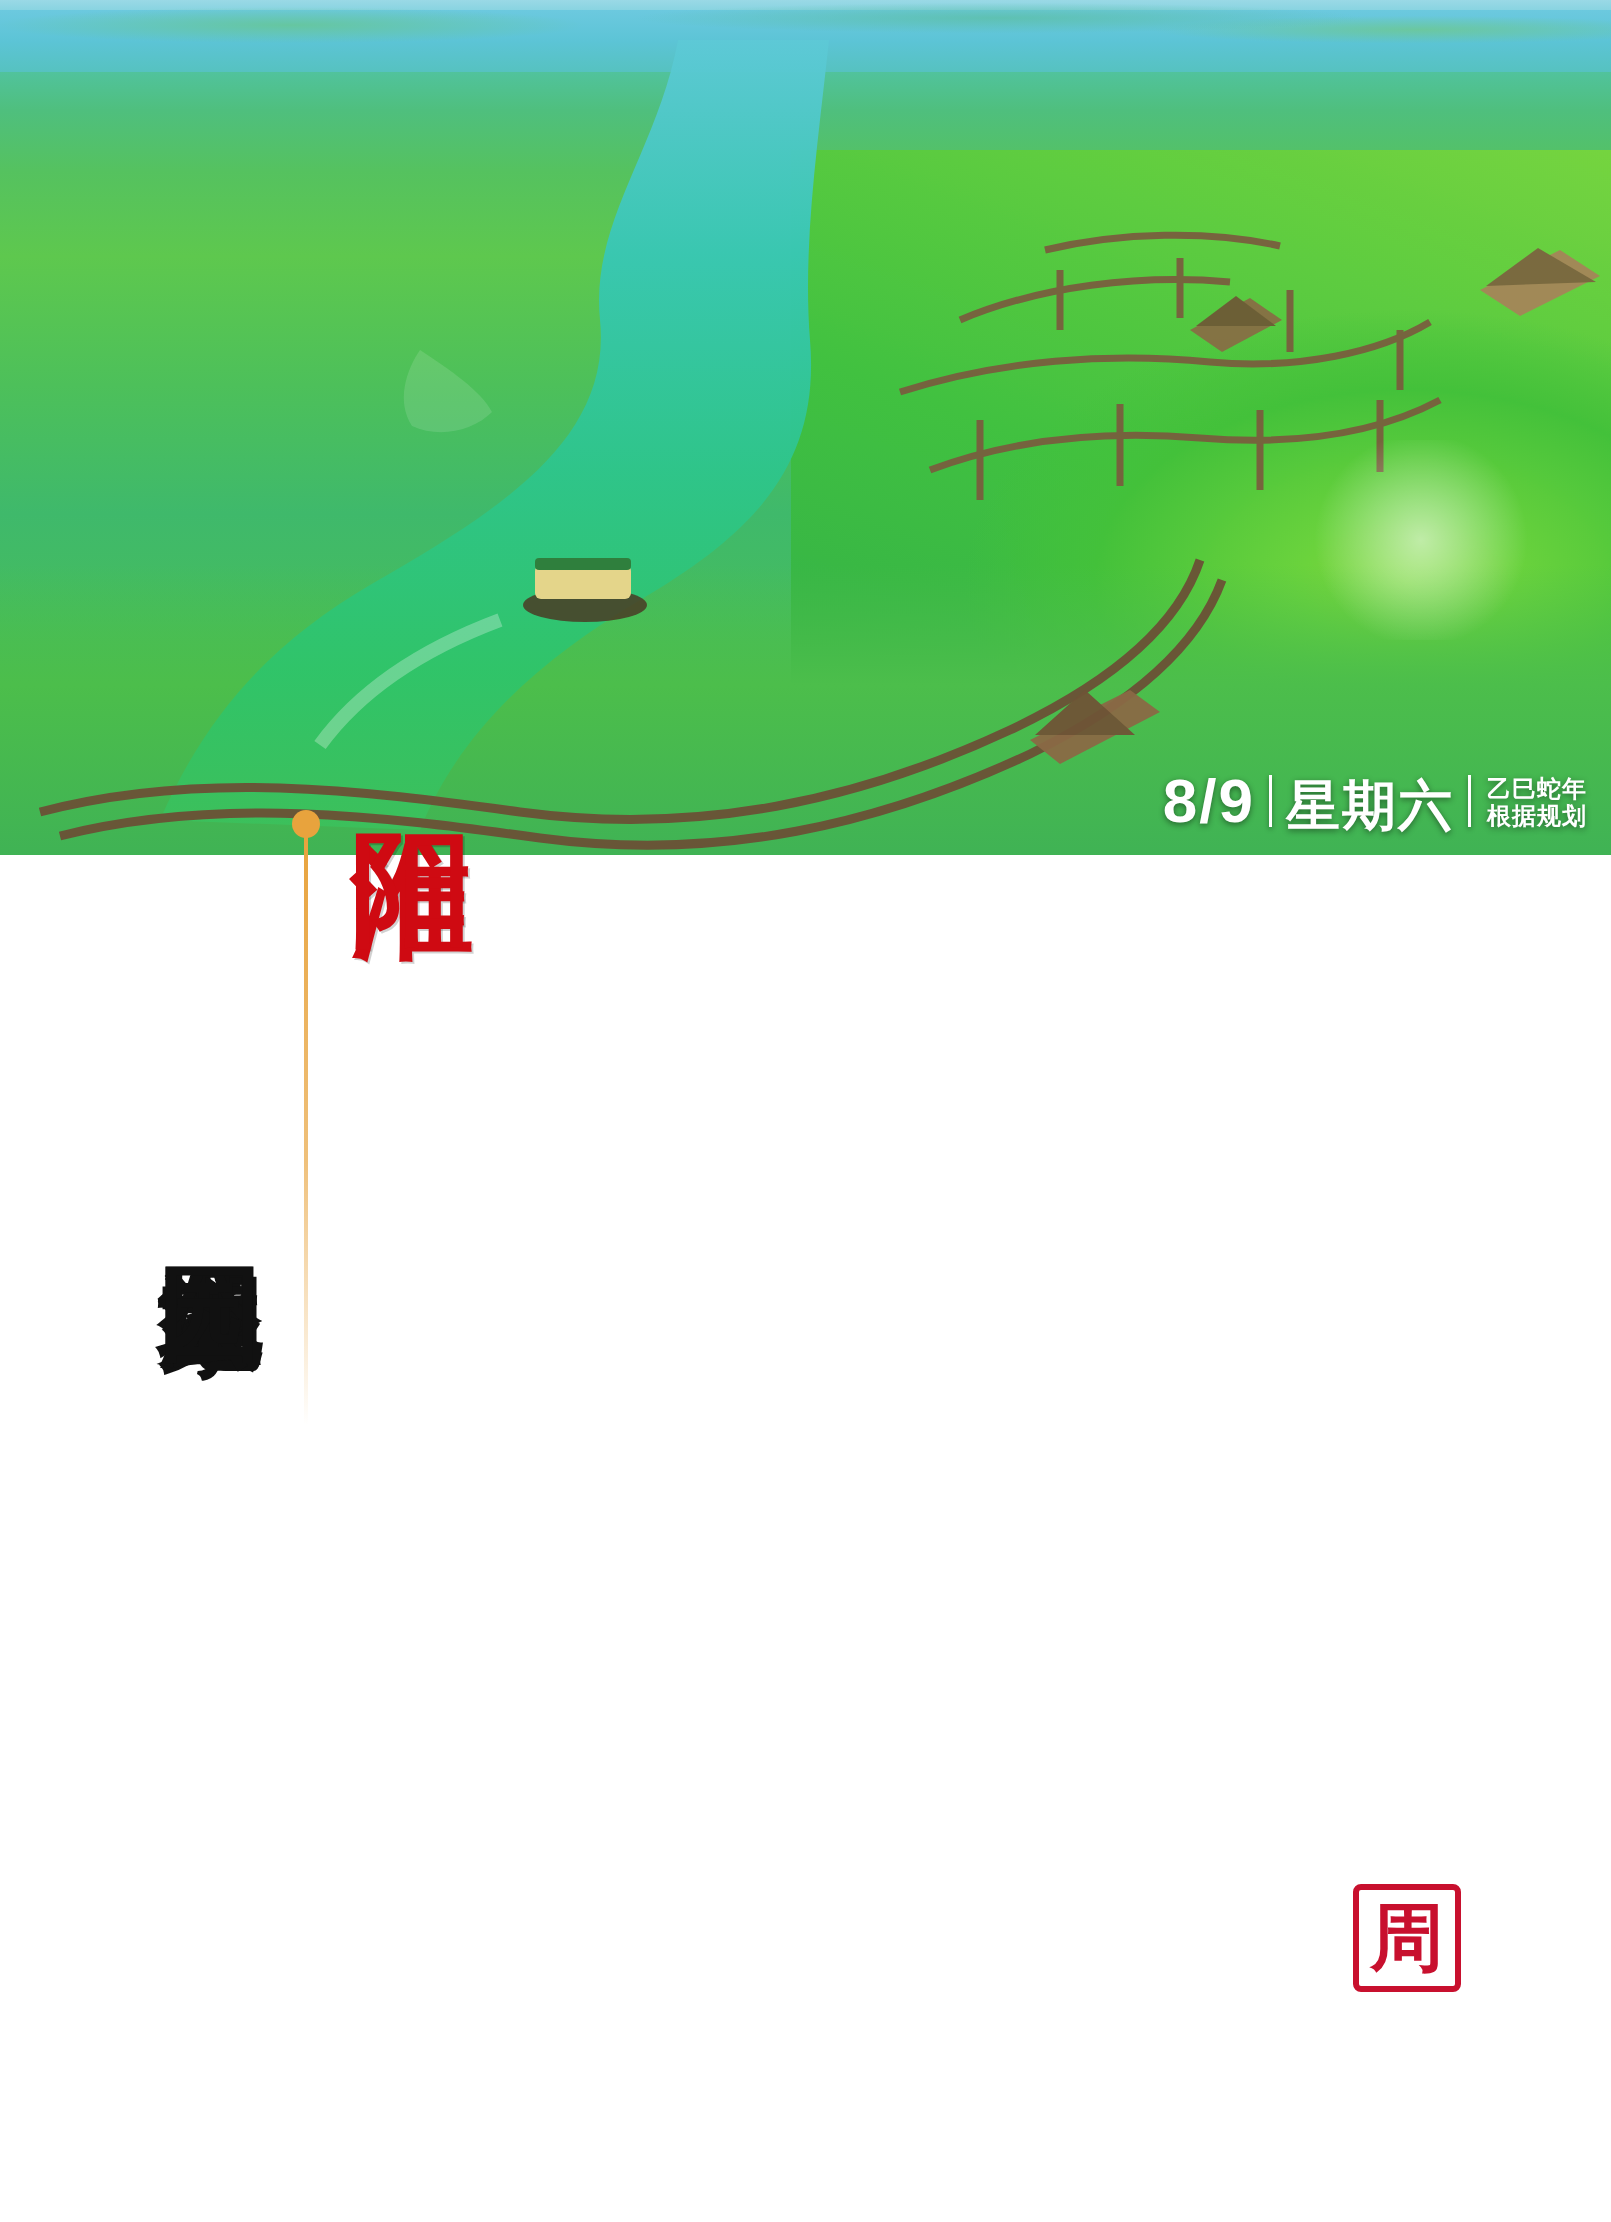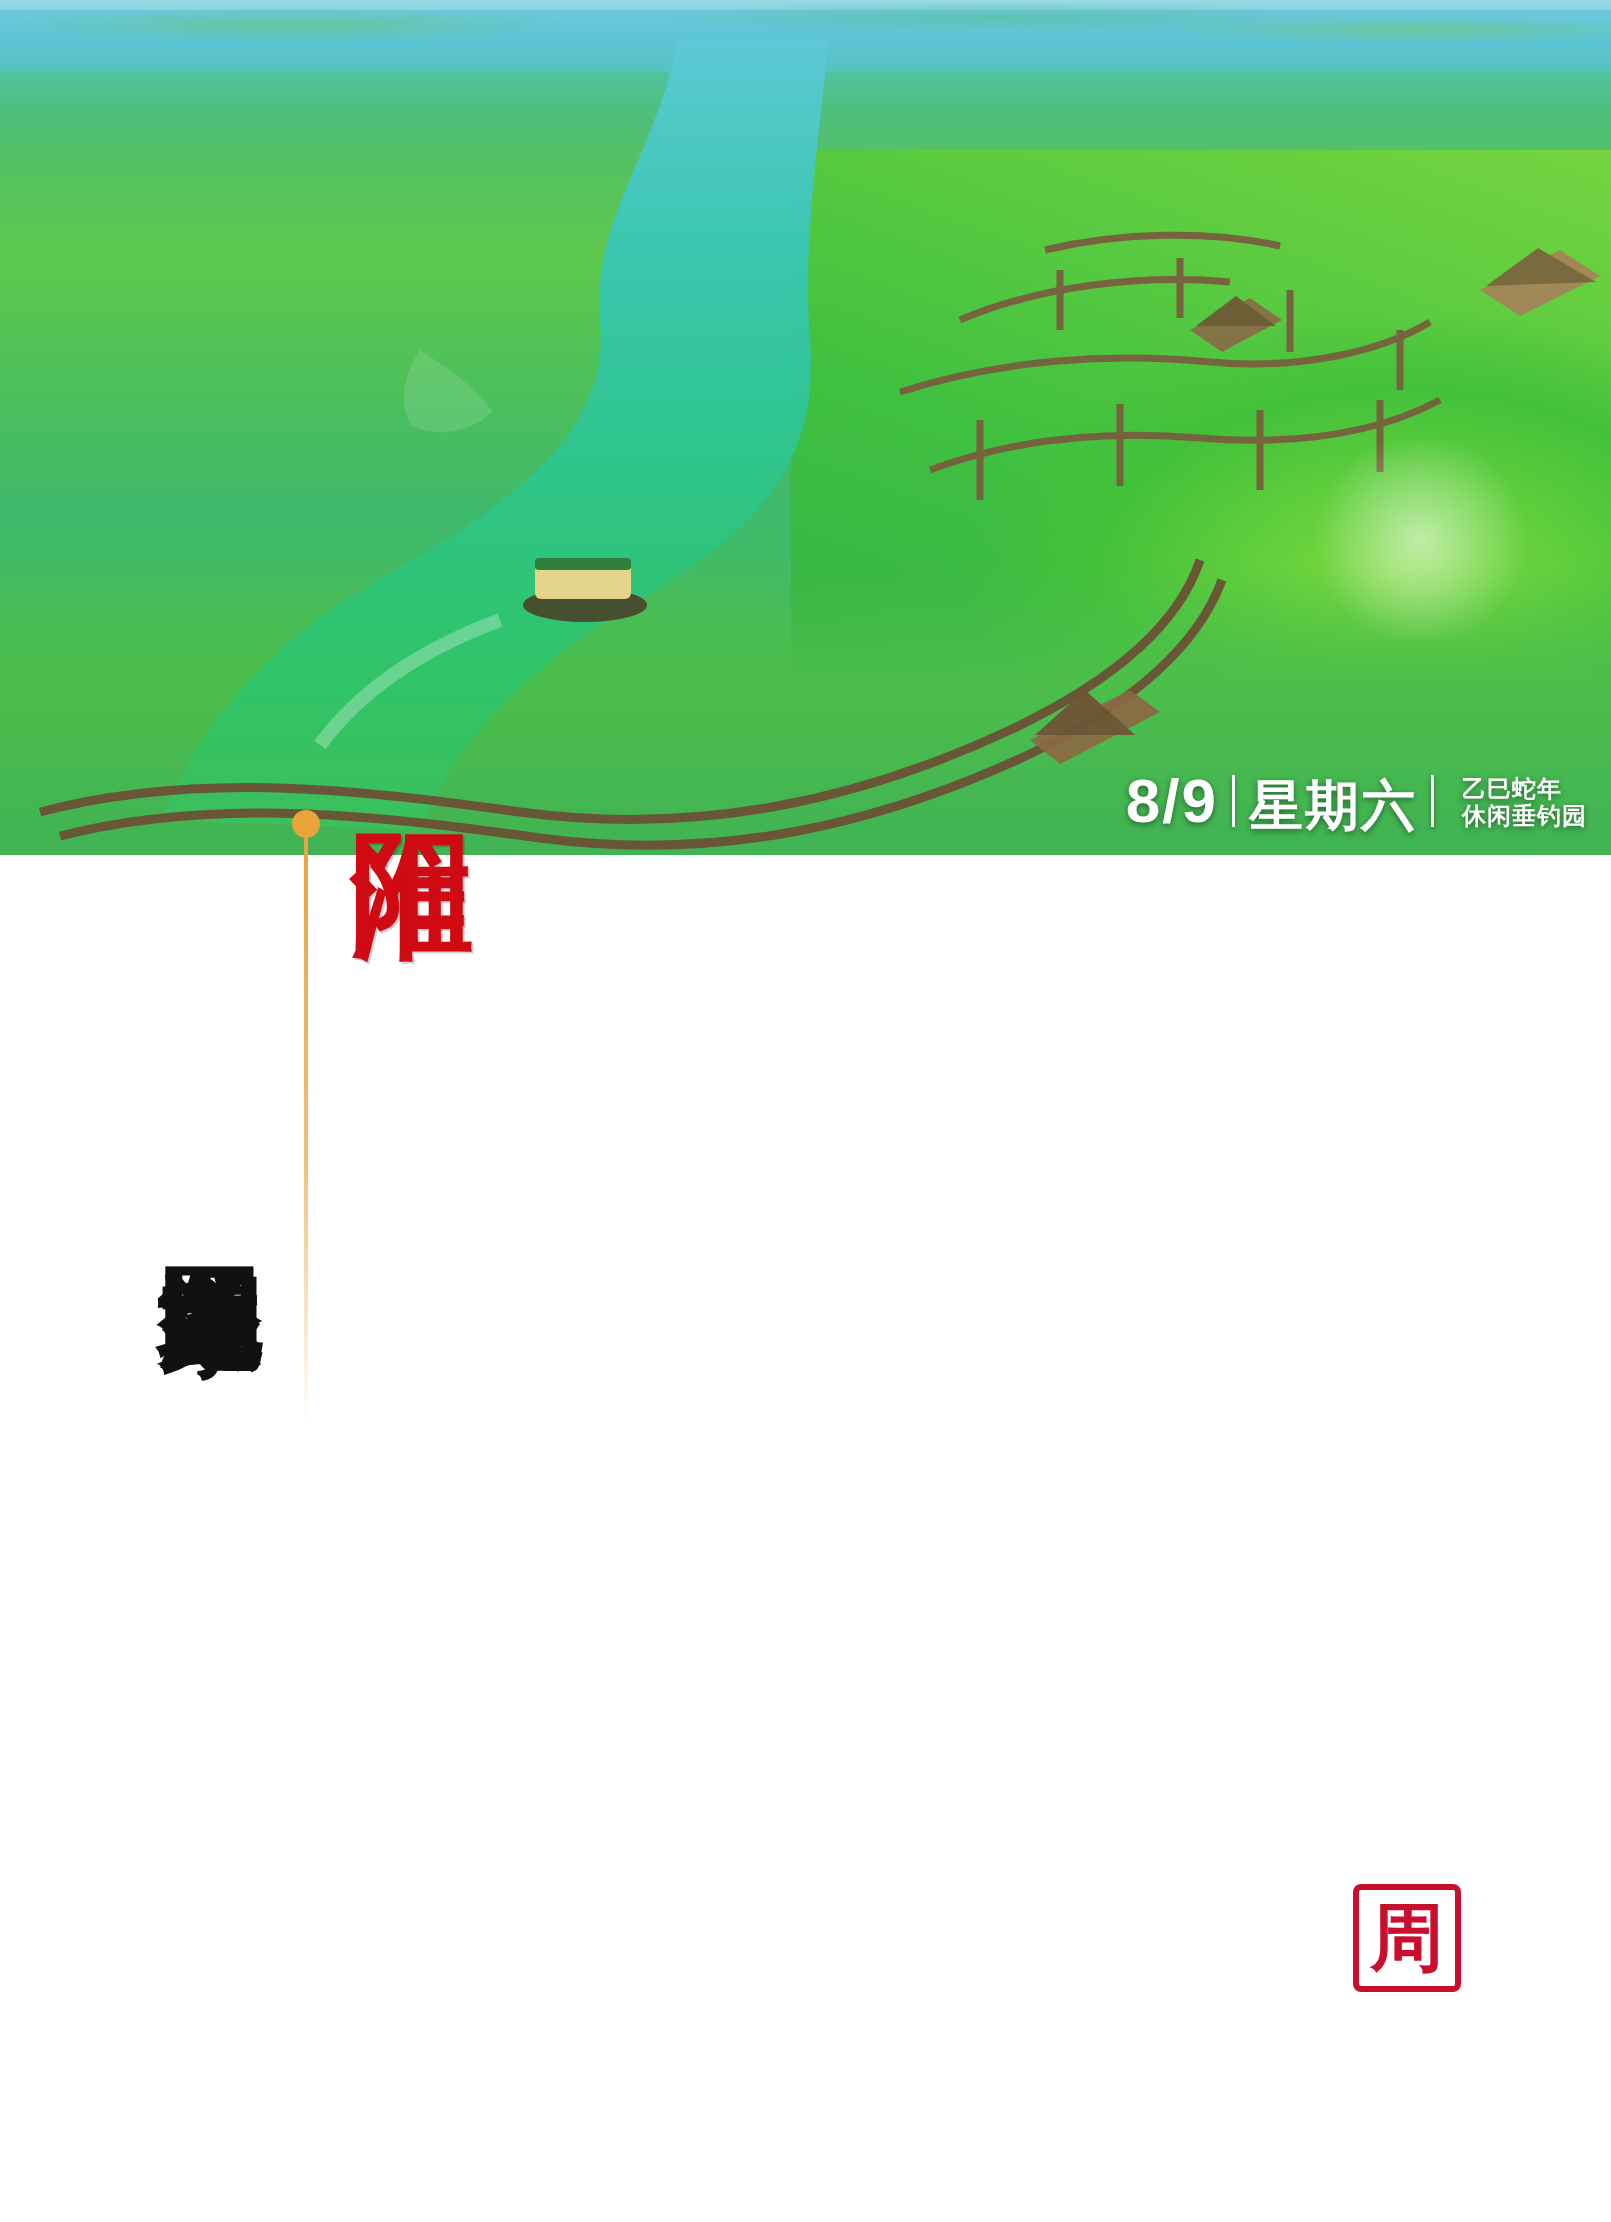--- a/index.html
+++ b/index.html
@@ -116,21 +116,21 @@
     box-shadow: 0 2px 5px rgba(0,0,0,.4);
   }
   .datebar .weekday {
     font-size: 54px;
     font-weight: 700;
     line-height: 1;
     letter-spacing: 2px;
     text-align: center;
   }
   .datebar .lunar {
-    margin-left: 14px;
+    margin-left: 2px;
     display: flex;
     flex-direction: column;
     justify-content: flex-end;
     line-height: 1.15;
     font-size: 24px;
     font-weight: 700;
     letter-spacing: 1px;
     padding-bottom: 2px;
   }
 
@@ -297,21 +297,21 @@
 
     <div class="sun-glare"></div>
 
     <div class="datebar">
       <span class="date">8/9</span>
       <span class="sep"></span>
       <span class="weekday">星期六</span>
       <span class="sep"></span>
       <span class="lunar">
         <span>乙巳蛇年</span>
-        <span>休闲垂钓园</span>
+        <span>根据规划</span>
       </span>
     </div>
   </div>
 
   <div class="panel">
 
     <div class="accent-dot"></div>
     <div class="accent-line"></div>
 
     <div class="cityname">淮阳</div>

